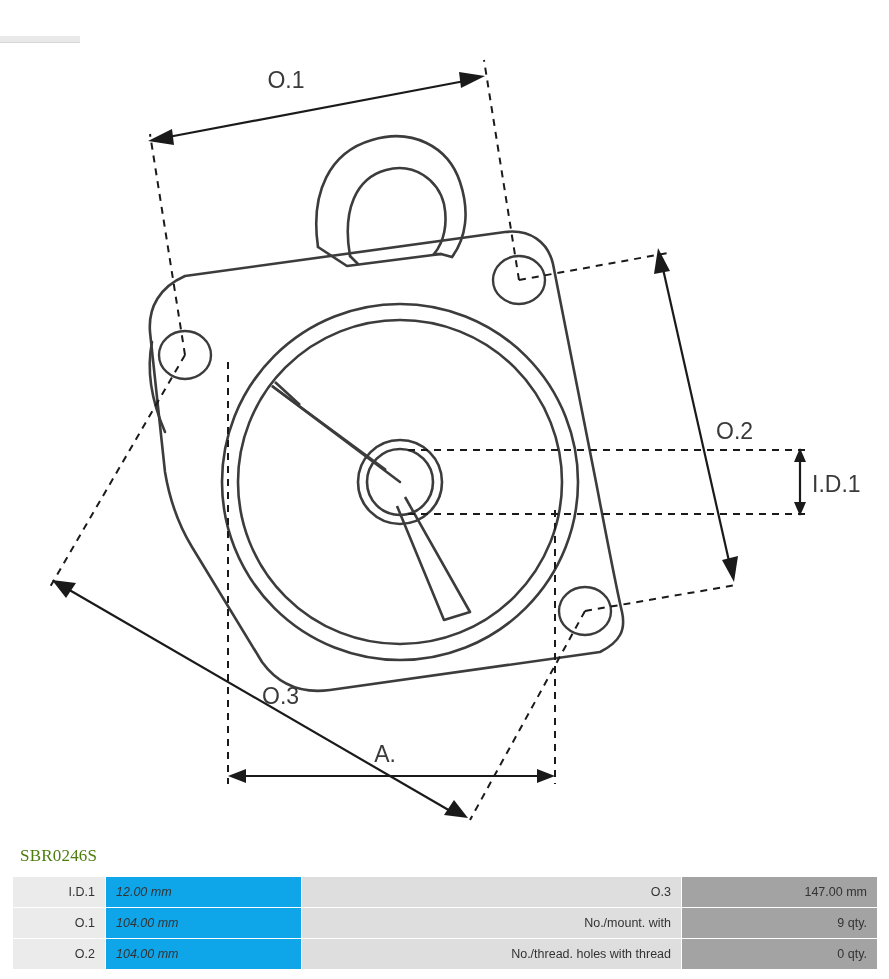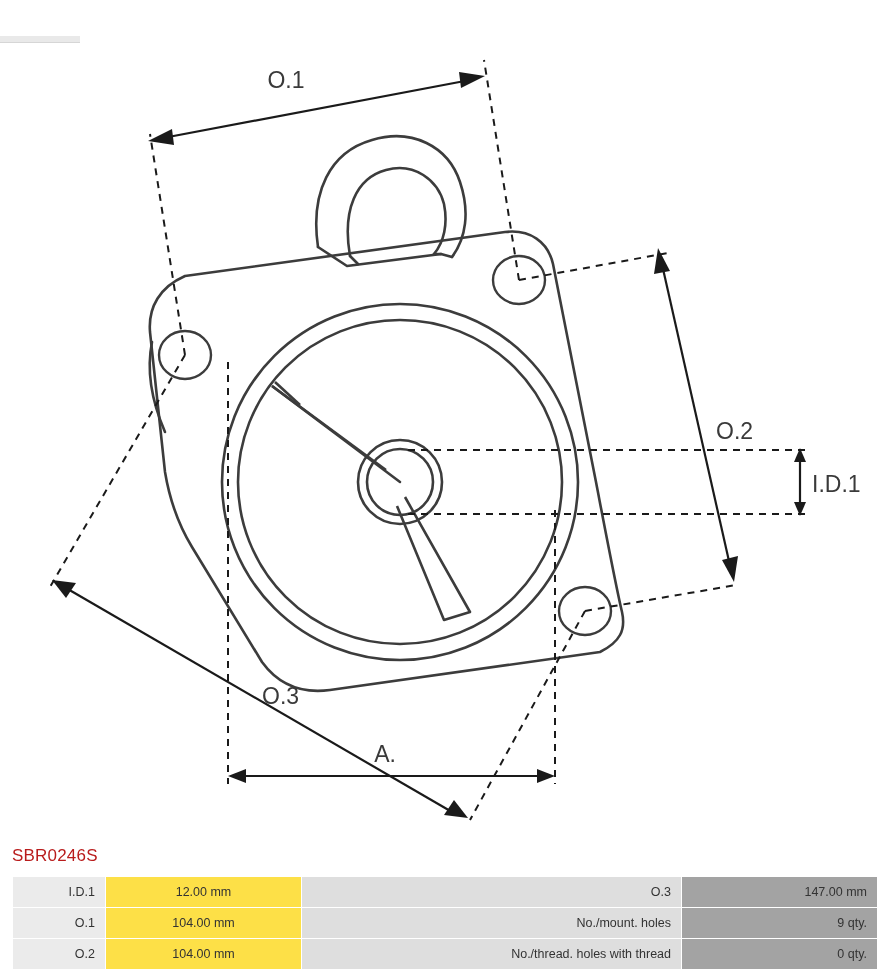--- a/index.html
+++ b/index.html
@@ -35,25 +35,25 @@
     left: 0;
     top: 6px;
     width: 889px;
     height: 800px;
   }
   #drawing-area svg {
     display: block;
   }
   .part-number {
     position: absolute;
-    left: 12px;
+    left: 20px;
     top: 810px;
     font-size: 17px;
-    color: #b91c1c;
-    font-family: Liberation Sans, sans-serif;
+    color: #4d7c0f;
+    font-family: Liberation Serif, serif;
     letter-spacing: 0.2px;
   }
   #spec-table {
     position: absolute;
     left: 12px;
     top: 840px;
     width: 866px;
     border-collapse: collapse;
     font-size: 12.5px;
     color: #333;
@@ -63,24 +63,25 @@
     padding: 7px 10px;
     height: 16px;
   }
   .cell-label {
     background: #ebebeb;
     text-align: right;
     width: 72px;
     white-space: nowrap;
   }
   .cell-value {
-    background: #fde047;
-    text-align: center;
+    background: #0ea5e9;
+    text-align: left;
     width: 175px;
     white-space: nowrap;
+    font-style: italic;
   }
   .cell-label-2 {
     background: #dedede;
     text-align: right;
     white-space: nowrap;
   }
   .cell-value-2 {
     background: #a3a3a3;
     text-align: right;
     width: 175px;
@@ -207,21 +208,21 @@
     <tbody>
       <tr>
         <td class="cell-label">I.D.1</td>
         <td class="cell-value">12.00 mm</td>
         <td class="cell-label-2">O.3</td>
         <td class="cell-value-2">147.00 mm</td>
       </tr>
       <tr>
         <td class="cell-label">O.1</td>
         <td class="cell-value">104.00 mm</td>
-        <td class="cell-label-2">No./mount. holes</td>
+        <td class="cell-label-2">No./mount. with</td>
         <td class="cell-value-2">9 qty.</td>
       </tr>
       <tr>
         <td class="cell-label">O.2</td>
         <td class="cell-value">104.00 mm</td>
         <td class="cell-label-2">No./thread. holes with thread</td>
         <td class="cell-value-2">0 qty.</td>
       </tr>
     </tbody>
   </table>

